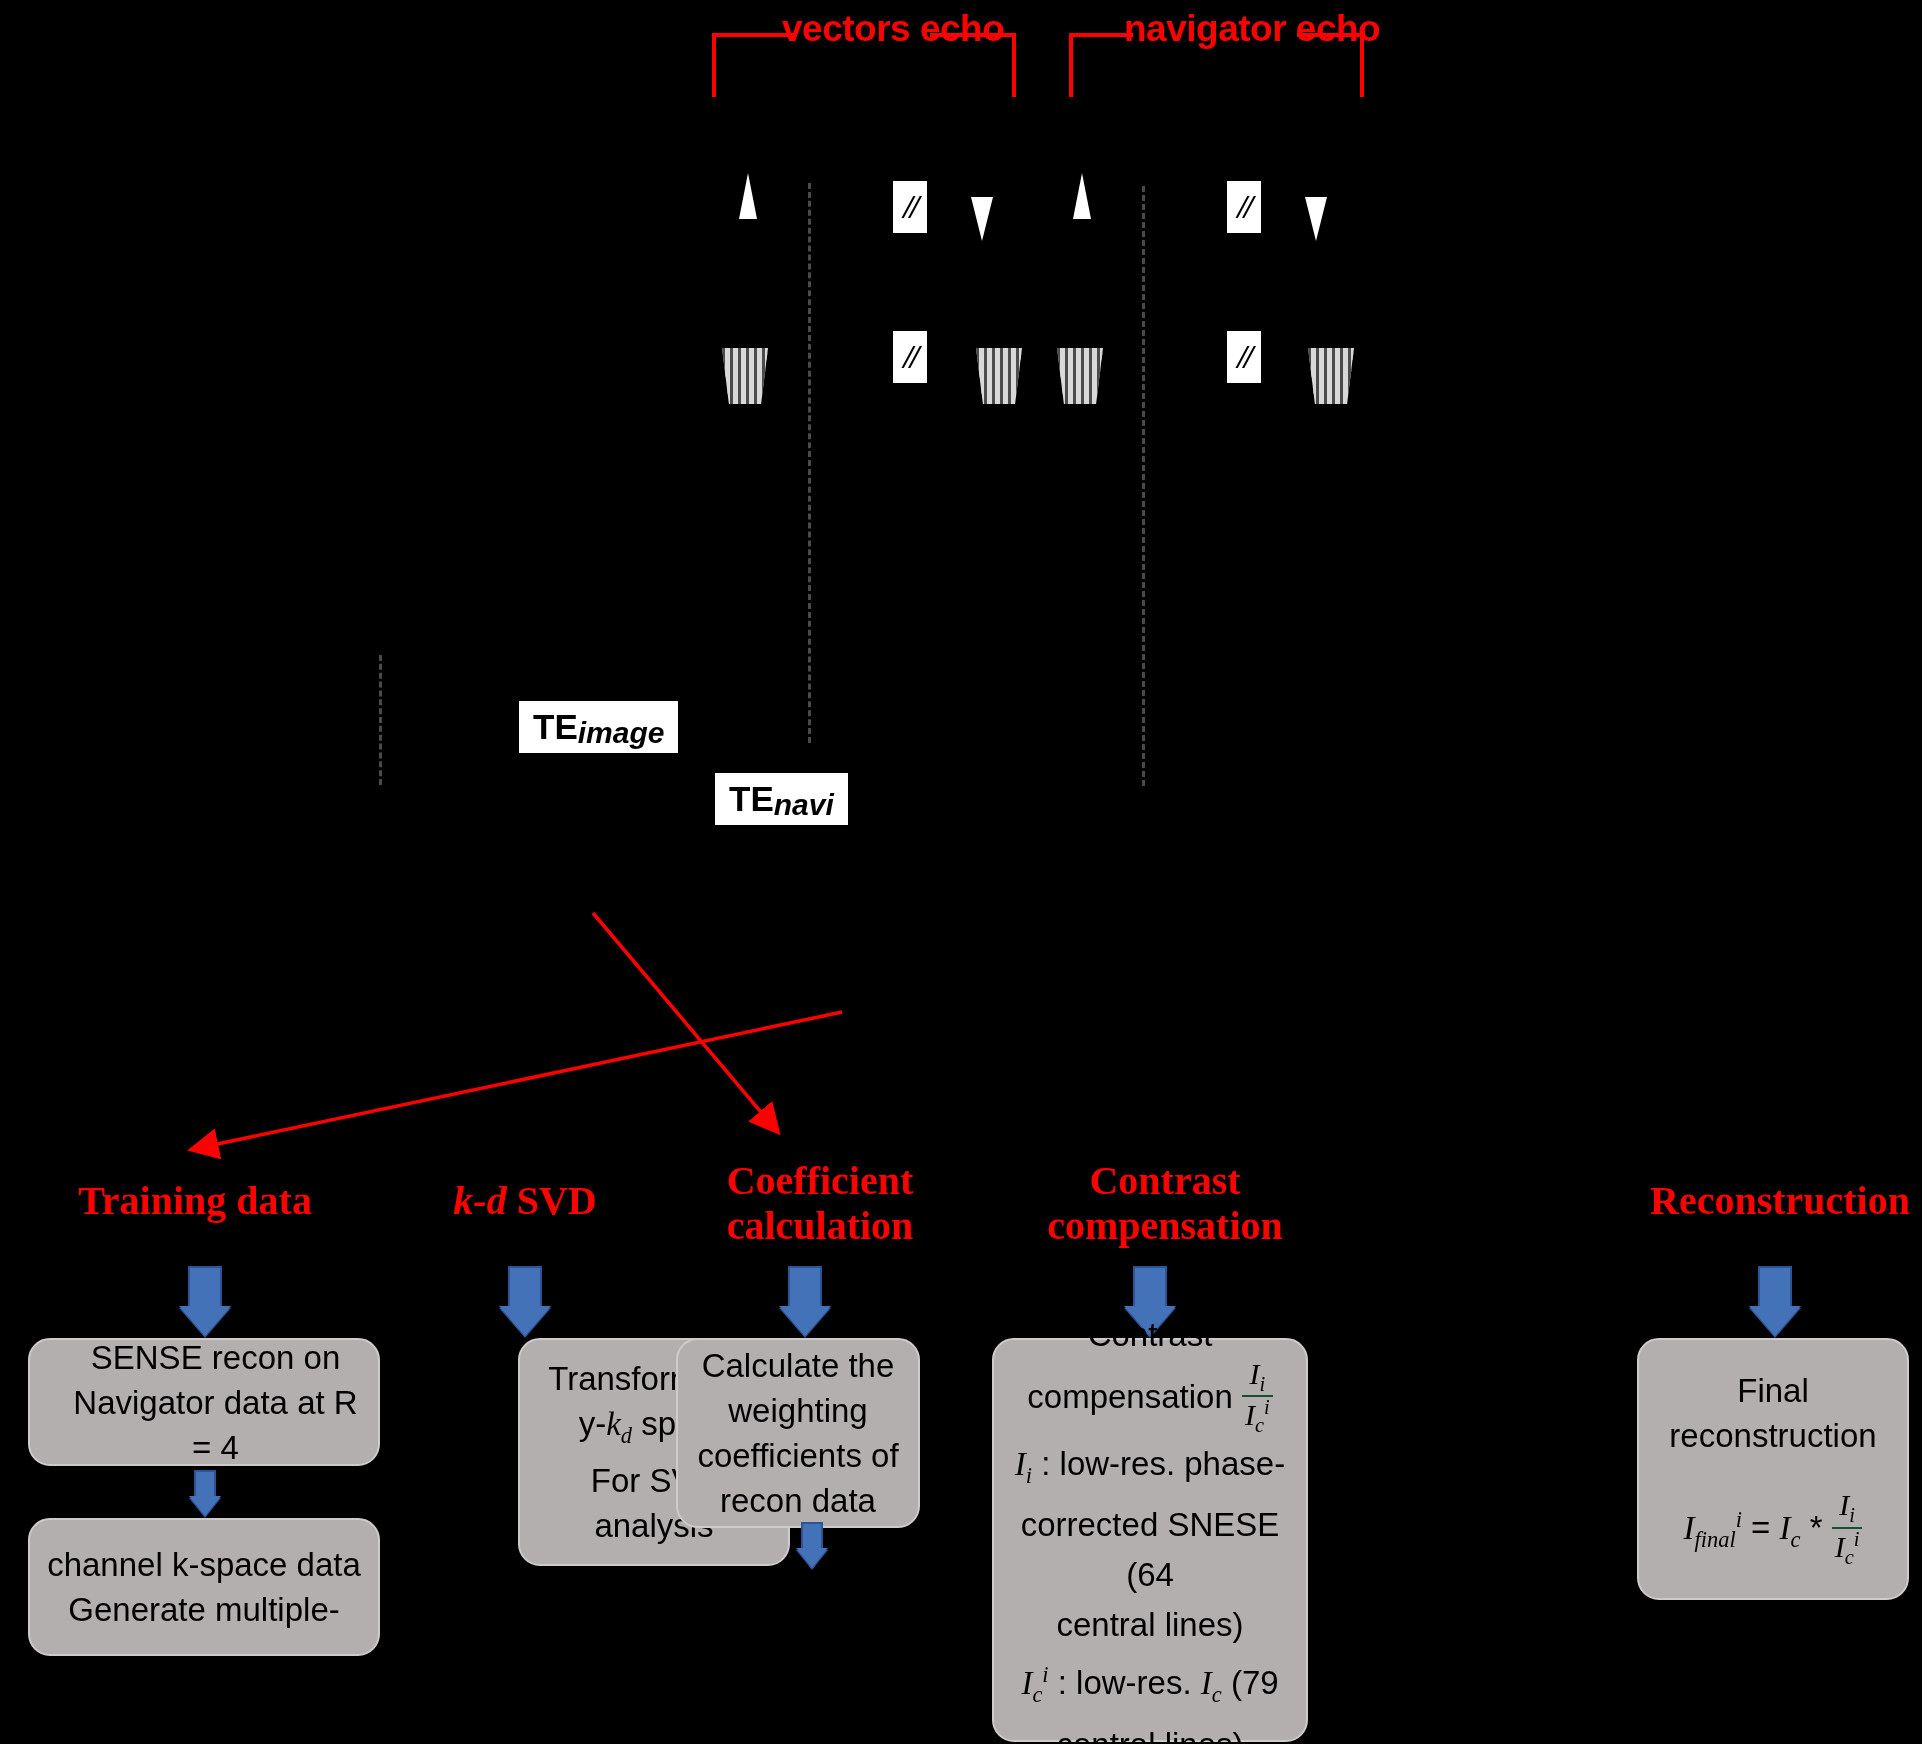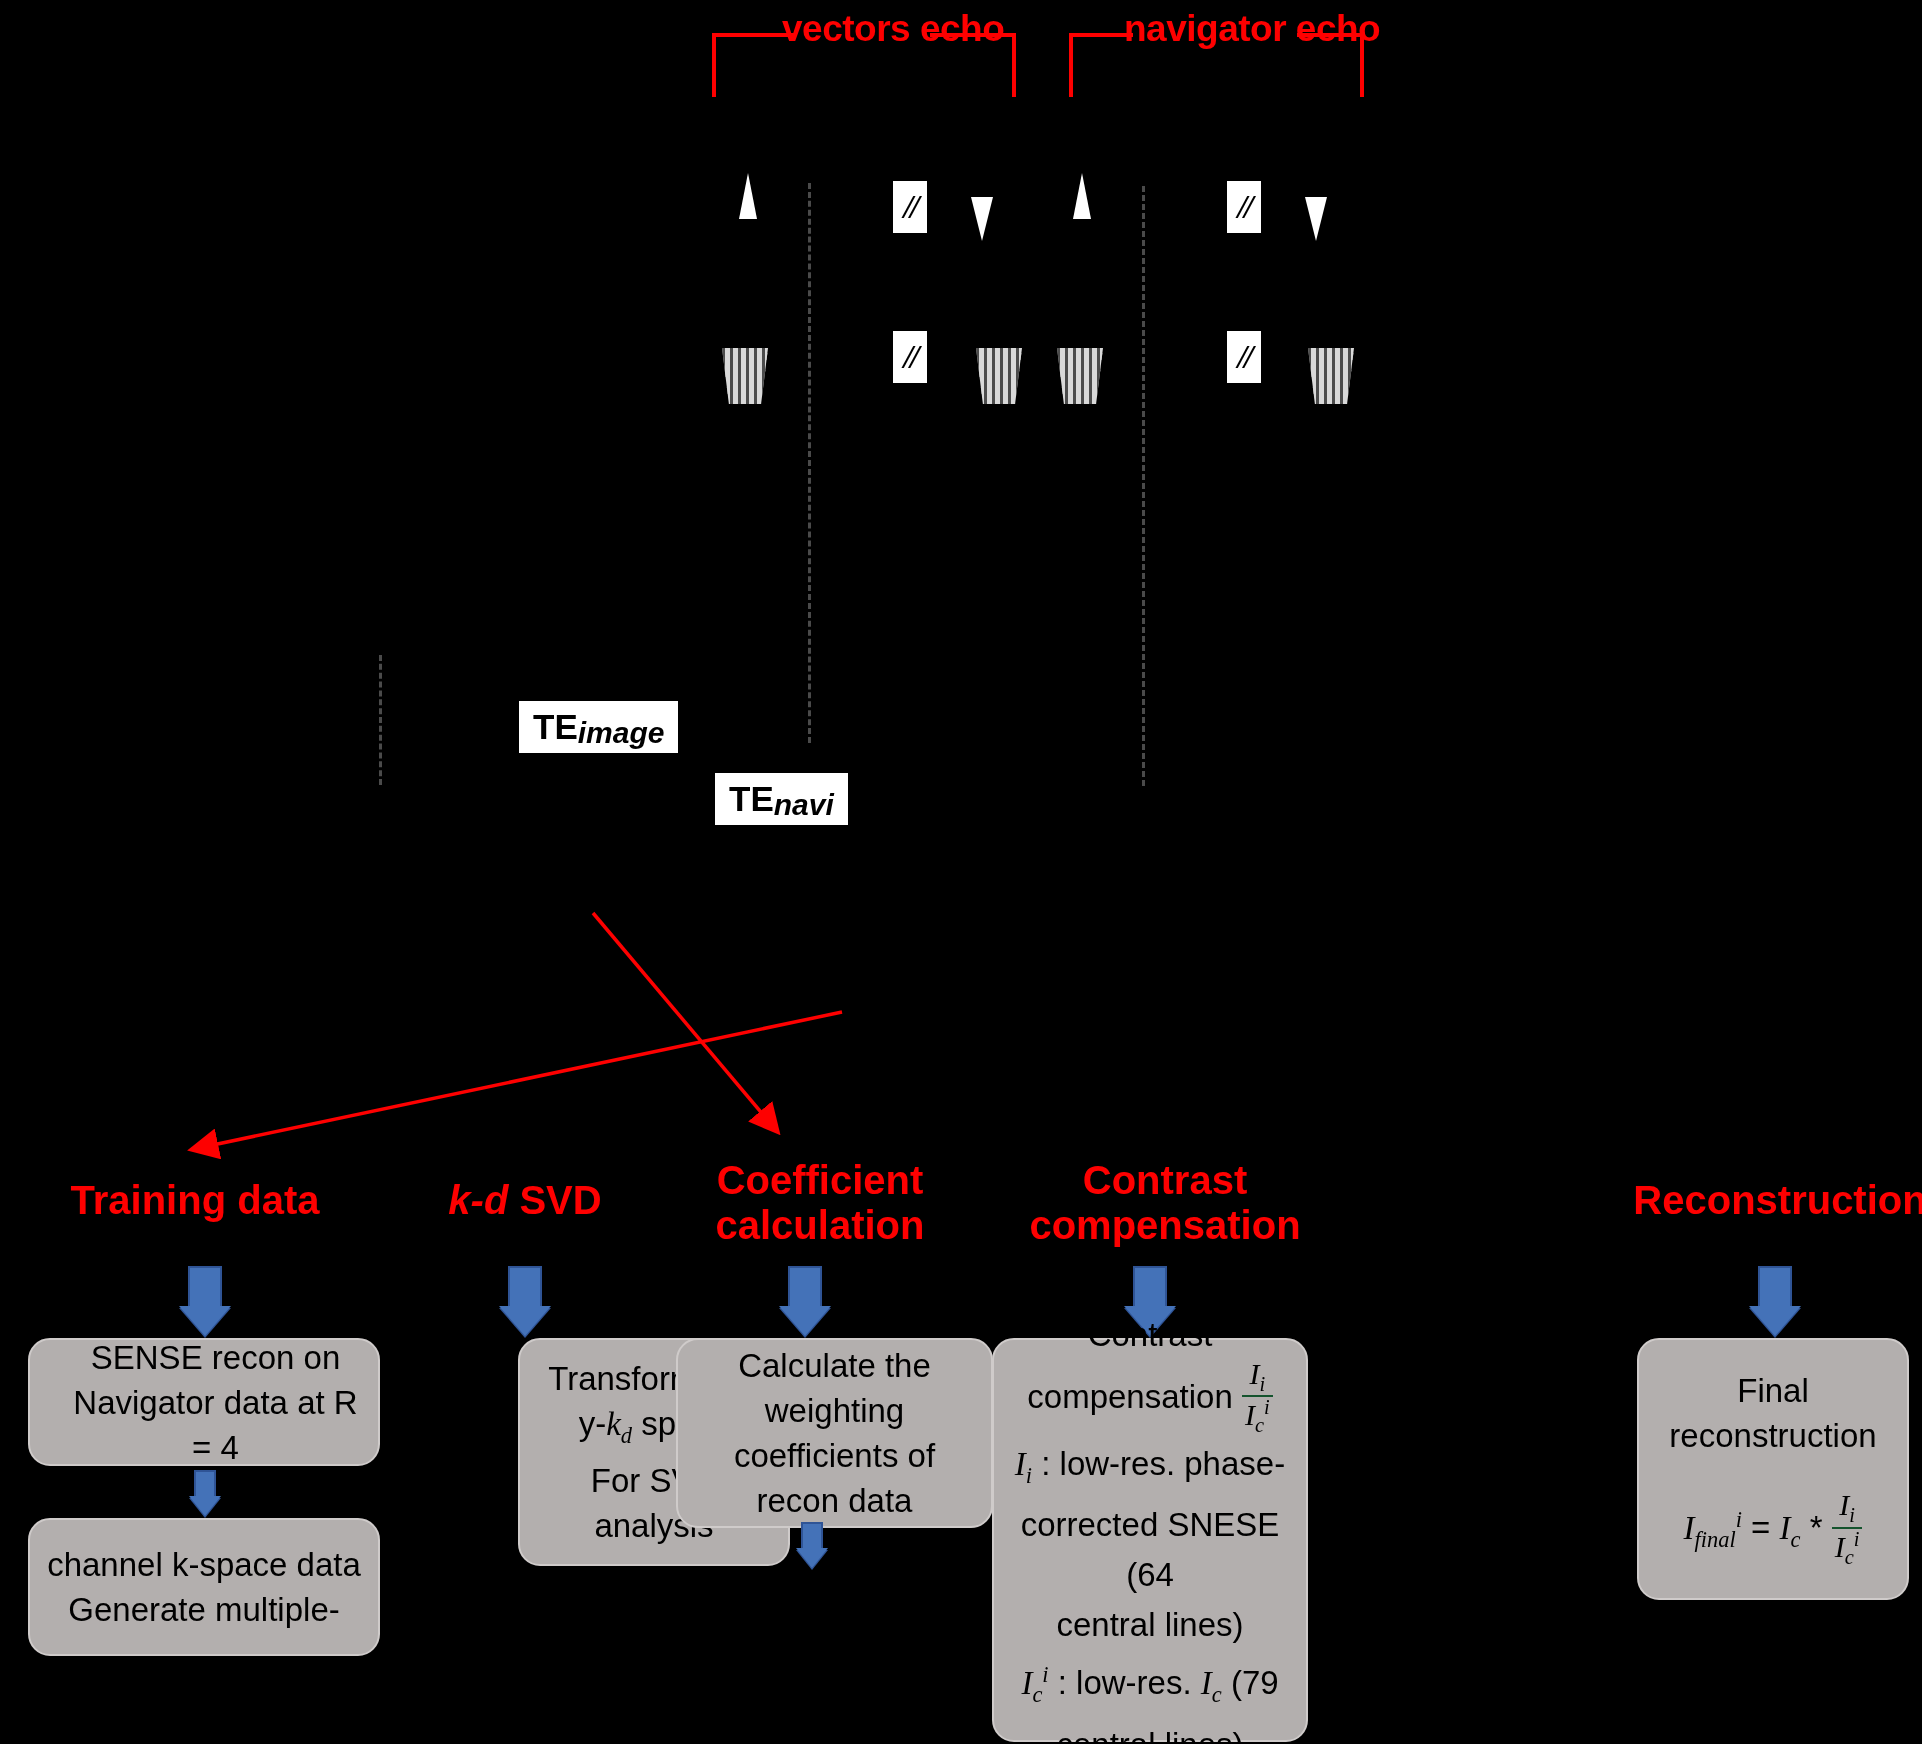--- a/index.html
+++ b/index.html
@@ -72,21 +72,21 @@
   }
   .te-box i{font-style:italic;font-size:30px;position:relative;top:6px;font-weight:bold;}
 
   
   .svg-layer{position:absolute;left:0;top:0;width:1922px;height:1744px;pointer-events:none;}
 
   
   .stage-title{
     position:absolute;color:#fe0000;font-weight:bold;
     font-size:40px;line-height:45px;text-align:center;
-    font-family:Liberation Sans, sans-serif;
+    font-family:Liberation Serif, serif;
   }
   .stage-title em{font-style:italic;text-align:center;}
 
   
   .barrow{position:absolute;}
   .barrow .shaft{
     position:absolute;left:50%;transform:translateX(-50%);
     background:#4472b8;border:2px solid #2f5496;border-bottom:none;
   }
   .barrow .head{
@@ -241,21 +241,21 @@
     <div class="inner">
       <div>Transform into</div>
       <div>
         <span>y-</span><span class="mi">k</span><sub>d</sub><span> space</span>
       </div>
       <div>For SVD</div>
       <div>analysis</div>
     </div>
   </div>
 
-  <div class="gbox" style="left:676px;top:1338px;width:317px;height:190px;">
+  <div class="gbox" style="left:676px;top:1338px;width:244px;height:190px;">
     <div class="inner">
       <div>Calculate the</div>
       <div>weighting</div>
       <div>coefficients of</div>
       <div>recon data</div>
     </div>
   </div>
   <div class="barrow small" style="left:787px;top:1522px;width:50px;height:48px;">
     <div class="shaft" style="top:0;width:18px;height:28px;"></div>
     <div class="head" style="top:26px;"></div>

